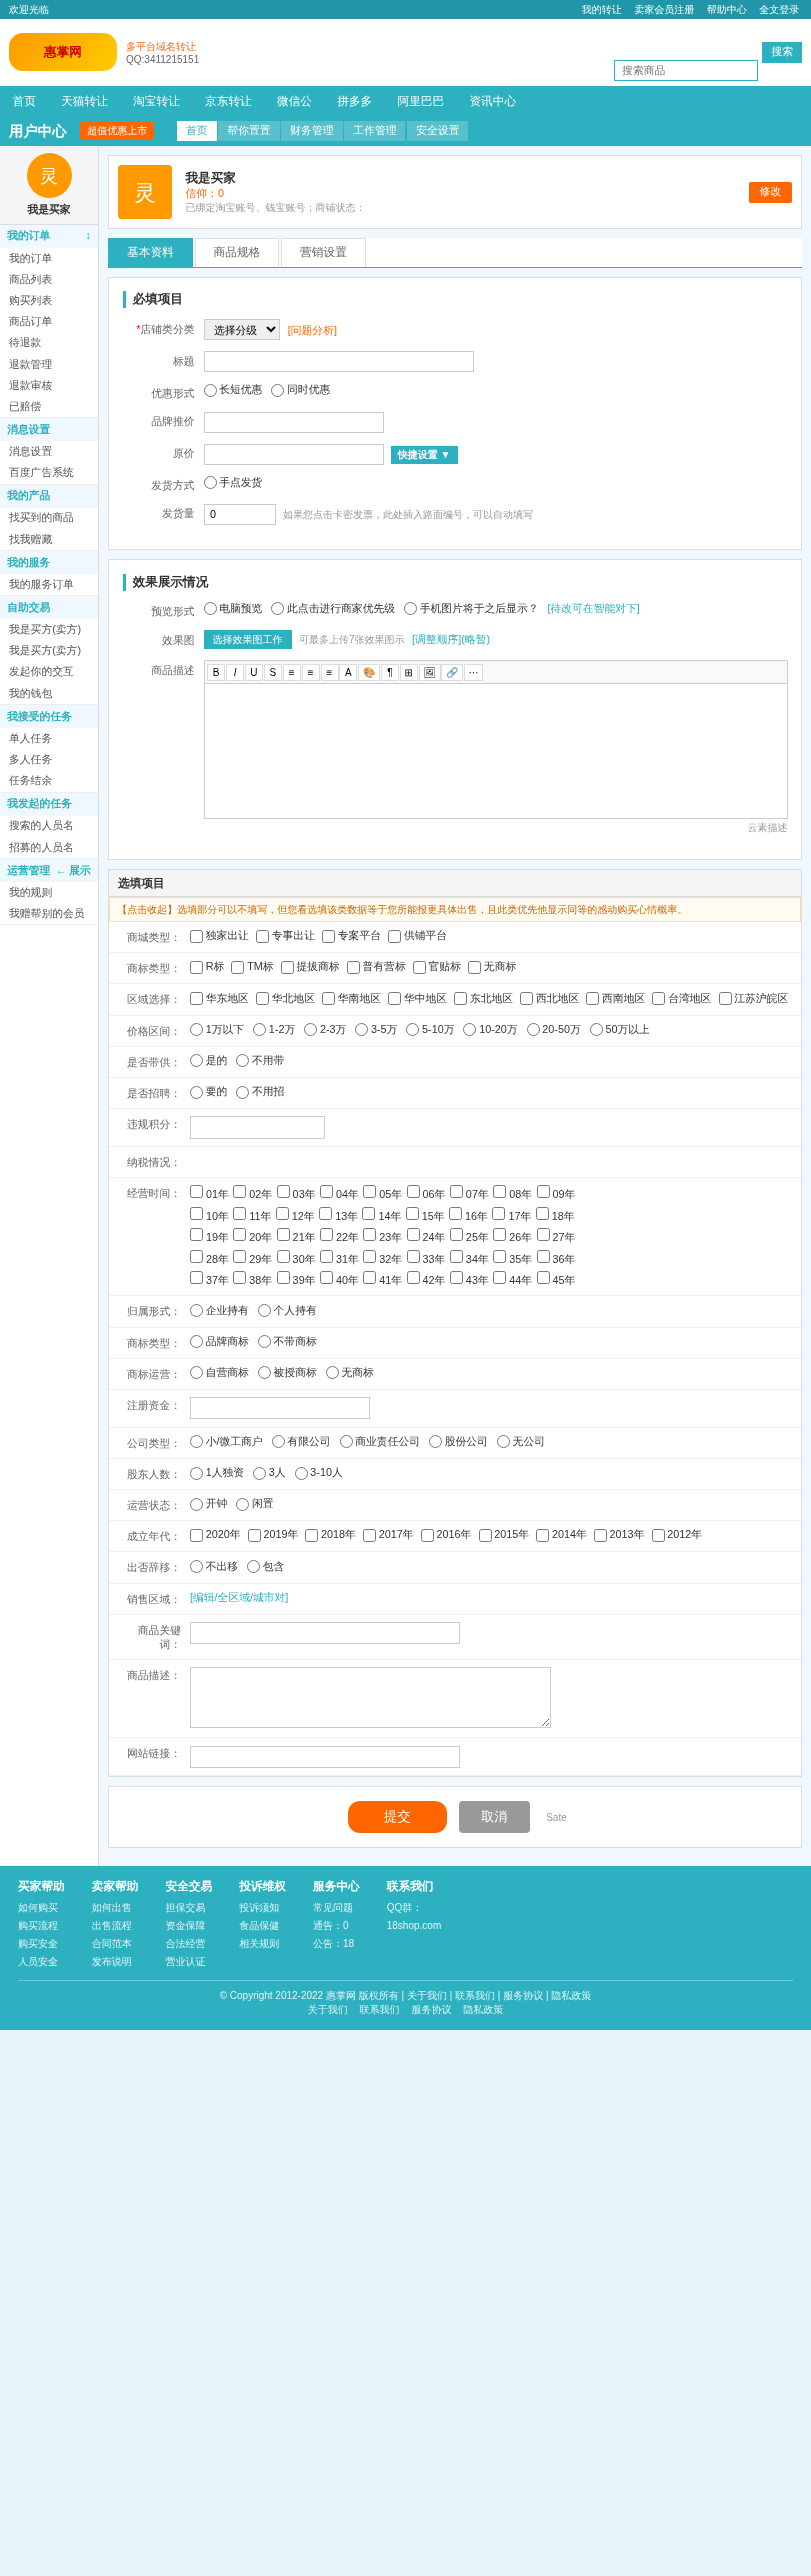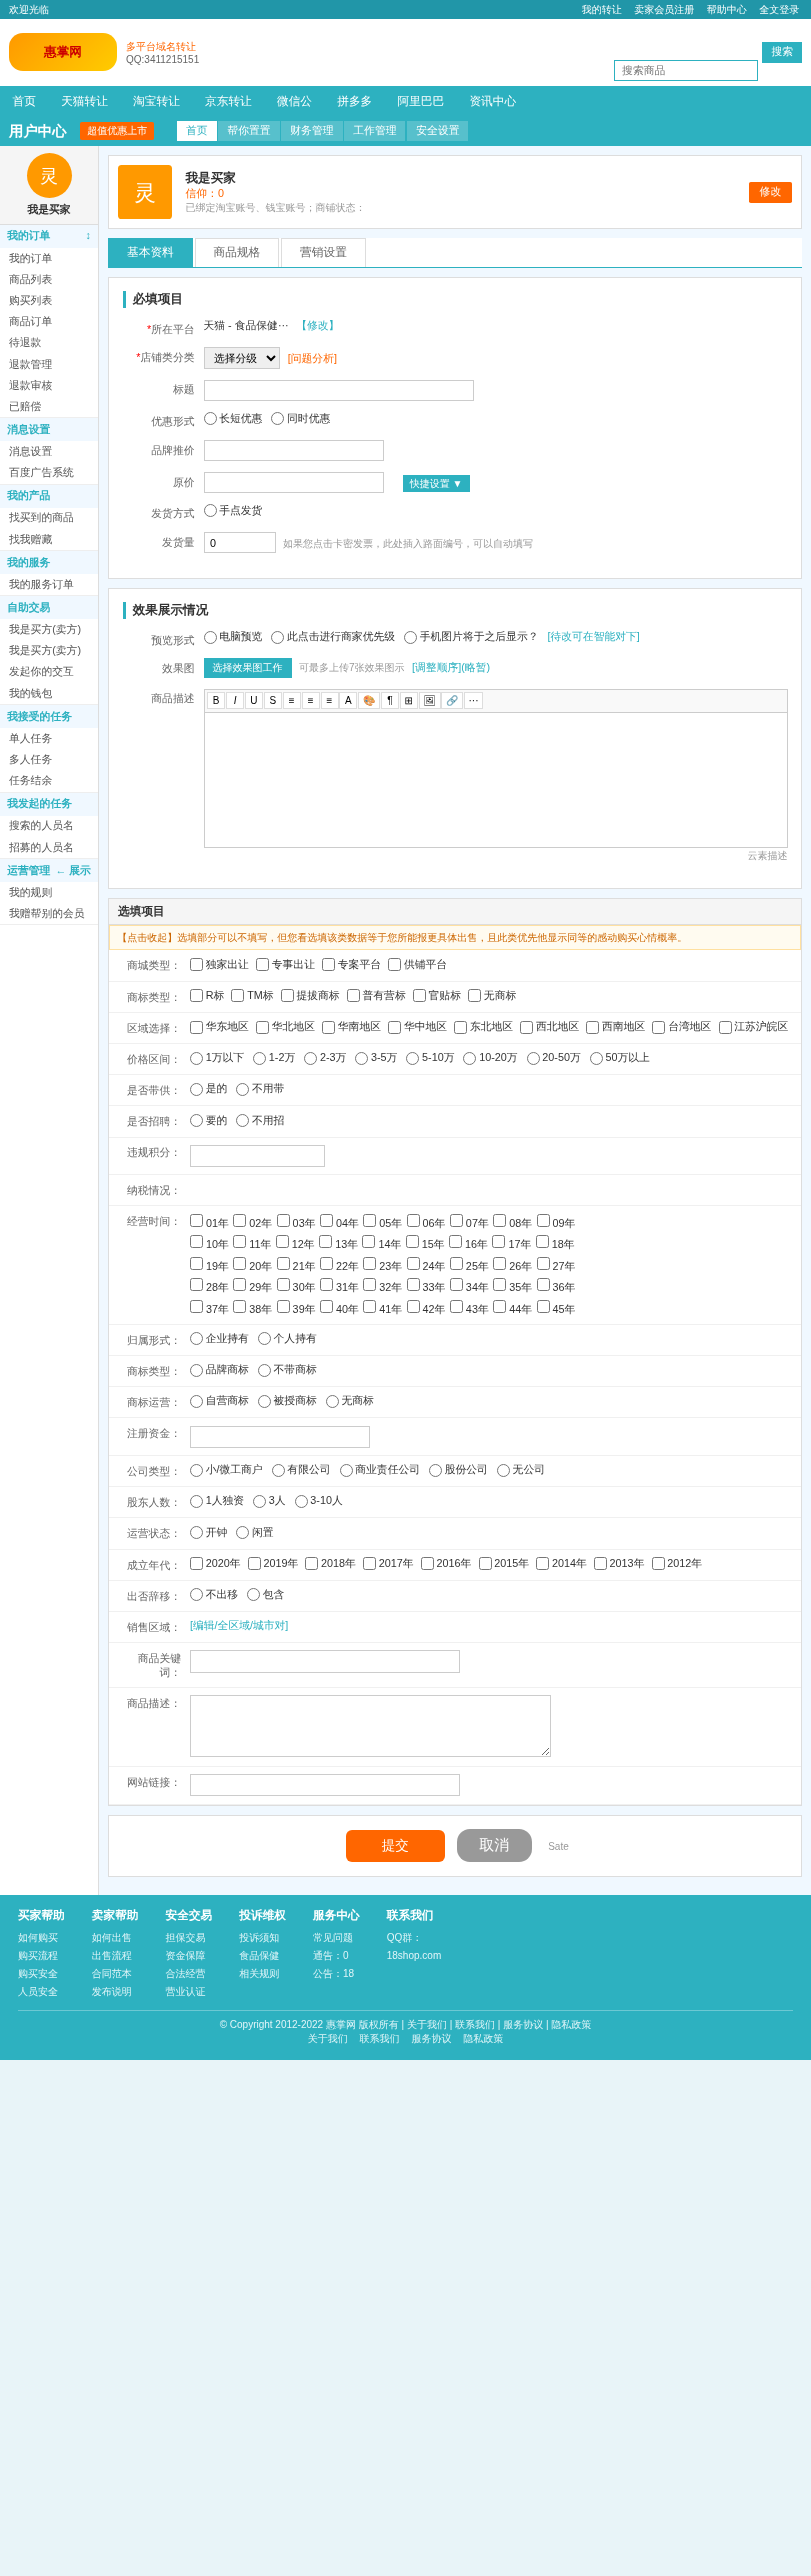--- a/index.html
+++ b/index.html
@@ -85,43 +85,43 @@
     
     
     .option-grid { background: #fff; border: 0.9px solid #ddd; margin-bottom: 9px; }
     .option-section-title { background: #f5f5f5; padding: 5.4px 9px; font-size: 11.7px; font-weight: bold; border-bottom: 0.9px solid #ddd; }
     .option-row { display: flex; padding: 7.2px 9px; border-bottom: 0.9px solid #f0f0f0; align-items: flex-start; }
     .option-label { width: 72px; text-align: right; padding-right: 9px; font-size: 10.8px; color: #666; flex-shrink: 0; padding-top: 1.8px; }
     .option-controls { flex: 1; }
     
     
     .submit-area { background: #fff; border: 0.9px solid #ddd; padding: 13.5px; text-align: center; margin-bottom: 9px; }
-    .submit-btn { background: #ff6600; color: #fff; border: none; padding: 7px 36px; font-size: 13.5px; cursor: pointer; border-radius: 6px; margin: 0 4.5px; }
-    .cancel-btn { background: #999; color: #fff; border: none; padding: 7.2px 22.5px; font-size: 15px; cursor: pointer; border-radius: 13px; margin: 0 4.5px; }
+    .submit-btn { background: #ff6600; color: #fff; border: none; padding: 7px 36px; font-size: 13.5px; cursor: pointer; border-radius: 12px; margin: 0 4.5px; }
+    .cancel-btn { background: #999; color: #fff; border: none; padding: 7.2px 22.5px; font-size: 13px; cursor: pointer; border-radius: 4px; margin: 0 4.5px; }
     
     
     .footer { background: #2db1c0; color: #fff; padding: 13.5px 18px; }
     .footer-links { display: flex; gap: 27px; margin-bottom: 9px; flex-wrap: wrap; }
     .footer-col { }
     .footer-col-title { font-weight: bold; margin-bottom: 5.4px; font-size: 11.7px; }
     .footer-col a { display: block; color: #e0f5f8; font-size: 10px; text-decoration: none; line-height: 1.8; }
     .footer-bottom { border-top: 0.9px solid rgba(255,255,255,0.3); padding-top: 7.2px; font-size: 10px; color: #e0f5f8; text-align: center; }
     .footer-bottom a { color: #e0f5f8; text-decoration: none; margin: 0 4.5px; }
     
     .blue-link { color: #2db1c0; text-decoration: none; }
     .orange-link { color: #ff6600; text-decoration: none; }
     
     .time-grid { display: flex; flex-wrap: wrap; gap: 4.5px; }
     .time-row { display: flex; gap: 4.5px; flex-wrap: wrap; width: 100%; }
     
     .info-note { color: #cc6600; font-size: 10px; padding: 4.5px 7.2px; background: #fffbf0; border: 0.9px solid #ffe0a0; }
     
     .select-time-btn { background: #2db1c0; color: #fff; border: none; padding: 2.7px 9px; font-size: 10px; cursor: pointer; }
     
-    .fast-set-btn { background: #2db1c0; color: #fff; border: none; padding: 1.8px 7.2px; font-size: 10px; cursor: pointer; margin-left: 16px; }
+    .fast-set-btn { background: #2db1c0; color: #fff; border: none; padding: 1.8px 7.2px; font-size: 10px; cursor: pointer; margin-left: 4px; font-weight: bold; }
   </style>
 </head>
 <body>
 
 <div class="top-bar">
   <div>
     <span>欢迎光临</span>
   </div>
   <div style="display:flex;gap:7.2px;">
     <a href="#">我的转让</a>
@@ -263,27 +263,20 @@
       <div class="tab-item active">基本资料</div>
       <div class="tab-item">商品规格</div>
       <div class="tab-item">营销设置</div>
     </div>
 
     <div class="form-section">
       <div class="section-title">
         <span>必填项目</span>
       </div>
 
-      <div class="form-row">
-        <div class="form-label"><span class="req">*</span>所在平台</div>
-        <div class="form-control">
-          <span>天猫 - 食品保健···</span>
-          <a href="#" class="blue-link" style="margin-left:4.5px;">【修改】</a>
-        </div>
-      </div>
 
       <div class="form-row">
         <div class="form-label"><span class="req">*</span>店铺类分类</div>
         <div class="form-control">
           <select>
             <option>选择分级</option>
           </select>
           <a href="#" class="orange-link" style="margin-left:4.5px;">[问题分析]</a>
         </div>
       </div>

